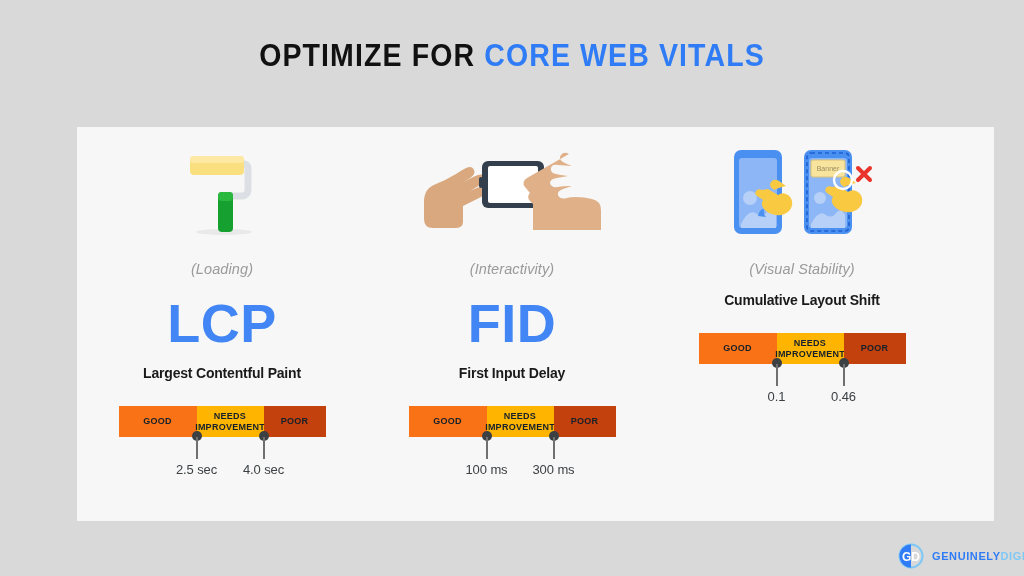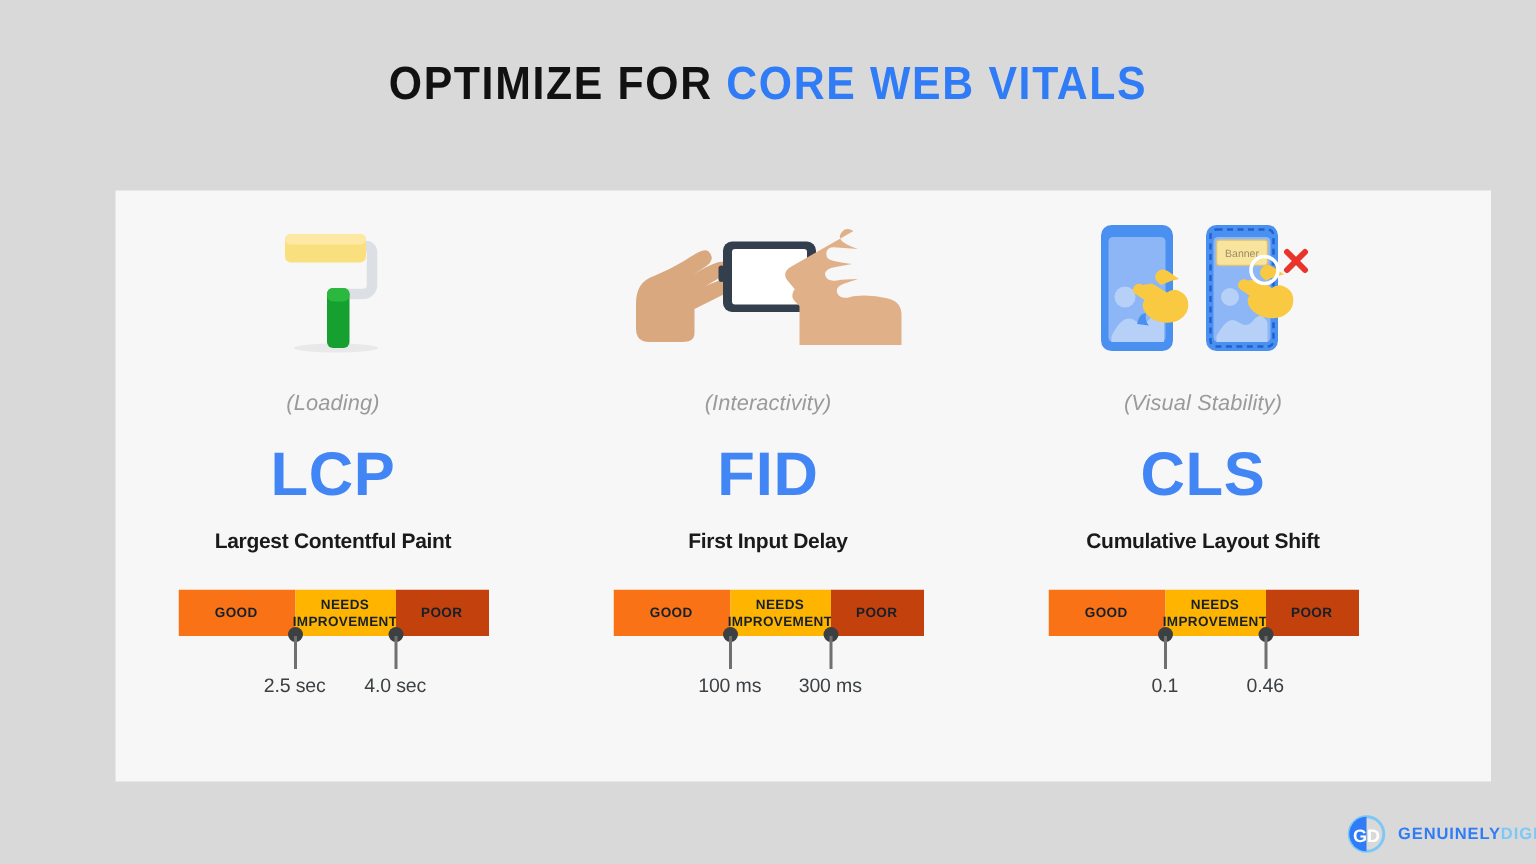--- a/index.html
+++ b/index.html
@@ -71,21 +71,21 @@
 
   
   .sublabel {
     font-size: 14.5px;
     font-style: italic;
     color: #9a9a9a;
     margin-top: 8px;
     letter-spacing: 0.1px;
   }
   .acronym {
-    font-size: 41px;
+    font-size: 54px;
     font-weight: bold;
     color: #4285f4;
     line-height: 1;
     margin-top: 19px;
     letter-spacing: 0.5px;
   }
   .fullname {
     font-size: 14px;
     font-weight: bold;
     color: #1a1a1a;
@@ -296,21 +296,20 @@
 
           <circle cx="115" cy="40" r="9" fill="none" stroke="#ffffff" stroke-width="2.4"></circle>
 
           <g stroke="#e8342b" stroke-width="4" stroke-linecap="round">
             <line x1="130" y1="28" x2="142" y2="40"></line>
             <line x1="142" y1="28" x2="130" y2="40"></line>
           </g>
         </svg>
       </div>
       <div class="sublabel">(Visual Stability)</div>
-      <div class="acronym">CLS</div>
       <div class="fullname">Cumulative Layout Shift</div>
 
       <div class="bar-block">
         <div class="bar">
           <div class="seg seg-good">GOOD</div>
           <div class="seg seg-needs">NEEDS IMPROVEMENT</div>
           <div class="seg seg-poor">POOR</div>
         </div>
         <div class="tick" style="left:78px">
           <div class="dot"></div>

